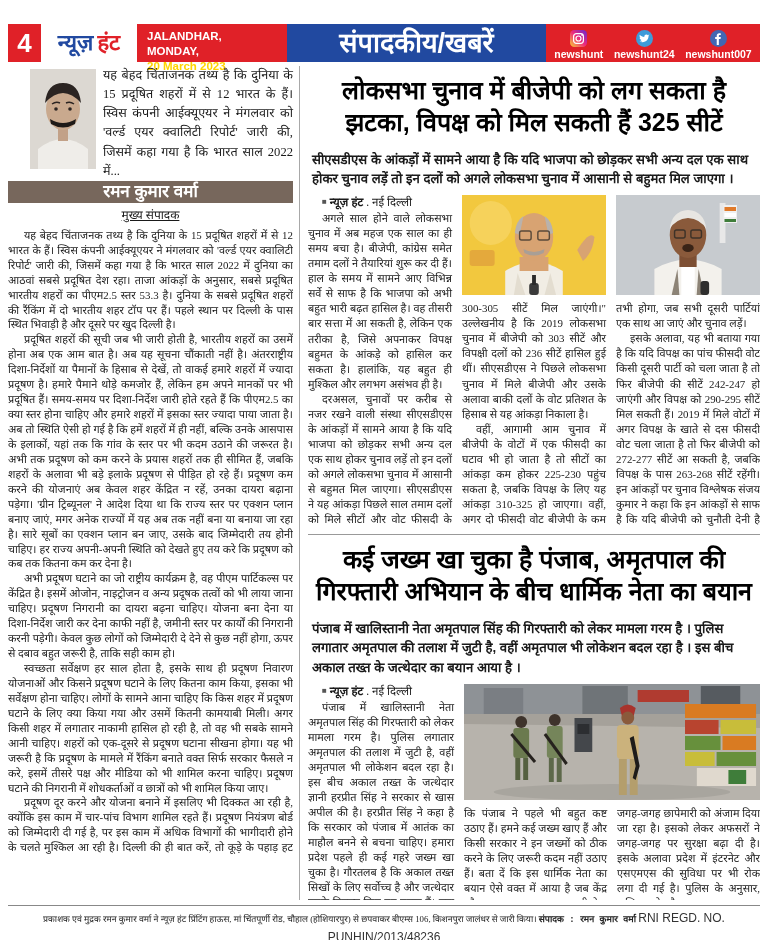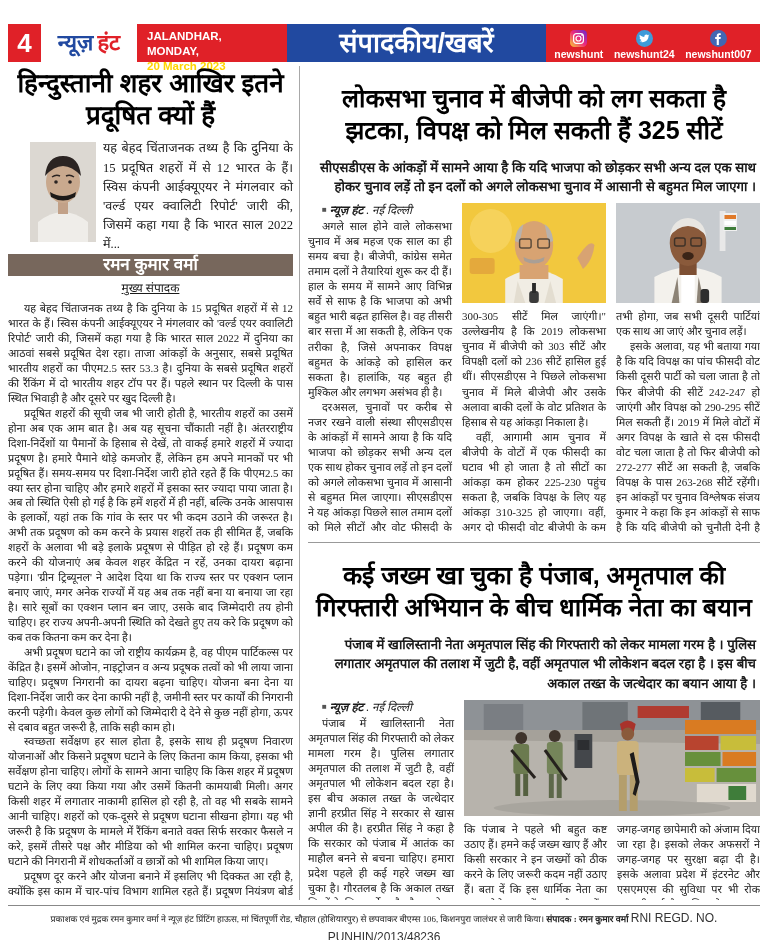--- a/index.html
+++ b/index.html
@@ -44,23 +44,23 @@
   .ed-photo{float:left;width:66px;height:100px;margin:3px 7px 2px 22px;background:#dcd8d2;}
   .ed-photo svg{display:block;}
   .ed-intro{font-size:12.6px;line-height:1.52;text-align:justify;}
   .ed-author-bar{background:var(--brown);color:#fff;text-align:center;
     font:bold 17px/22px "Liberation Sans",sans-serif;}
   .ed-author-role{text-align:center;font-size:12px;padding:3px 0 5px;clear:both;text-decoration:underline;}
   .ed-body{height:626px;overflow:hidden;text-align:justify;font-size:10.9px;line-height:1.37;}
   .ed-body p{margin:0;text-indent:16px;}
 
   
-  .a-headline{font:bold 25px/1.28 "Liberation Sans",sans-serif;color:#000;text-align:center;margin:16px 0 5px;}
-  .a-subhead{font:bold 13.2px/1.45 "Liberation Sans",sans-serif;text-align:right;margin:12px 4px 7px;}
-  .byline{font-size:11.5px;margin:0 0 9px;text-indent:0;font-style:italic;}
+  .a-headline{font:bold 25px/1.28 "Liberation Sans",sans-serif;color:#000;text-align:center;margin:8px 0 5px;}
+  .a-subhead{font:bold 13.2px/1.45 "Liberation Sans",sans-serif;text-align:left;margin:12px 4px 7px;}
+  .byline{font-size:11.5px;margin:0 0 9px;text-indent:0;}
   .byline .bl-mark{color:#555;font-size:8px;vertical-align:2px;}
   .byline b{font-family:"Liberation Sans",sans-serif;}
   .a-cols{display:flex;gap:10px;overflow:hidden;}
   .a-col{flex:1;min-width:0;font-size:10.9px;line-height:1.38;text-align:justify;}
   .a-col p{margin:0;text-indent:14px;}
   .a-col p.cont{text-indent:0;}
   .a-col p b{font-family:"Liberation Sans",sans-serif;}
   .ph{margin-bottom:6px;line-height:0;}
   .ph svg{display:block;}
   .h-divider{border:none;border-top:1px solid #999;margin:7px 0 6px;}
@@ -69,21 +69,21 @@
   .a2-content{display:flex;gap:10px;height:272px;overflow:hidden;}
   .a2-left{width:146px;flex:none;font-size:10.9px;line-height:1.38;text-align:justify;}
   .a2-left p{margin:0;text-indent:14px;}
   .a2-left p b{font-family:"Liberation Sans",sans-serif;}
   .a2-right{flex:1;min-width:0;}
   .a2-cols{display:flex;gap:10px;height:148px;overflow:hidden;}
 
   
   .footer{border-top:1px solid #888;margin-top:5px;padding-top:3px;text-align:center;
     font-size:8.8px;line-height:1.55;color:#222;}
-  .footer b{font-size:9px;}
+  .footer b{font-size:9px;font-family:Liberation Mono, monospace;}
   .footer .rni{font-family:"Liberation Sans",sans-serif;font-size:12px;color:#333;}
 </style>
 </head>
 <body>
 
 <div class="page">
 
   <div class="masthead">
     <div class="mh-num">4</div>
     <div class="mh-logo">
@@ -125,21 +125,20 @@
           <path fill="#fff" d="M15.1 4.5h-2c-2.2 0-3.6 1.4-3.6 3.7v1.7H7.3v2.9h2.2V21h3v-8.2h2.4l.4-2.9h-2.8V8.5c0-.8.3-1.3 1.4-1.3h1.5z"></path>
         </svg>
         <span>newshunt007</span>
       </div>
     </div>
   </div>
 
   <div class="content">
 
     <div class="left-col">
-      <div class="ed-headline">हिन्दुस्तानी शहर आखिर इतने प्रदूषित क्यों हैं</div>
 
       <div class="ed-top">
         <div class="ed-photo">
           <svg width="66" height="100" viewBox="0 0 66 100">
             <rect width="66" height="100" fill="#dcd8d2"></rect>
             <path d="M8 100 V80 Q33 60 58 80 V100 Z" fill="#efede9"></path>
             <path d="M28 60 h10 v12 h-10 z" fill="#c2a188"></path>
             <ellipse cx="33" cy="40" rx="17" ry="21" fill="#c9a98e"></ellipse>
             <path d="M15 34 Q17 14 33 14 Q49 14 51 34 Q42 24 33 24 Q24 24 15 34 Z" fill="#2b2422"></path>
             <circle cx="26" cy="40" r="1.8" fill="#2b2422"></circle>

